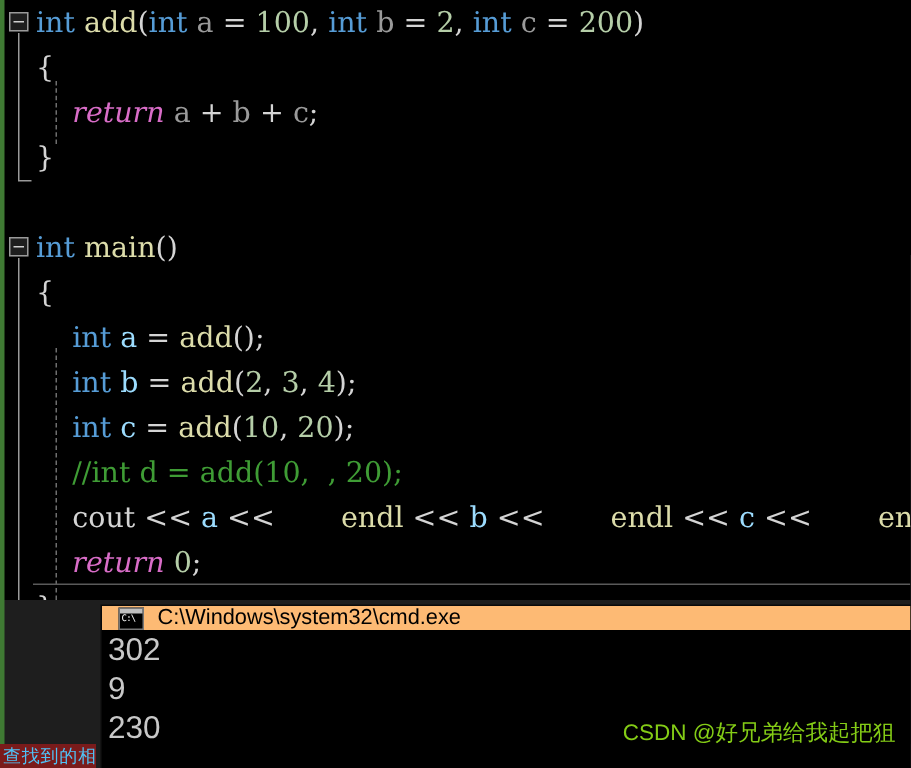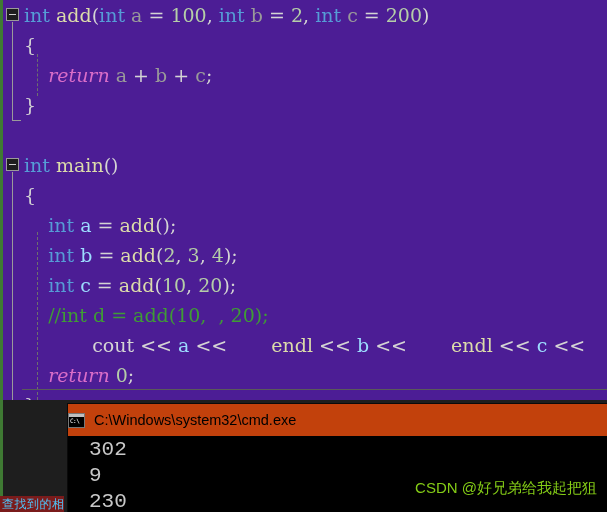--- a/index.html
+++ b/index.html
@@ -15,21 +15,21 @@
     width: 607px;
     height: 512px;
     background: #1e1e1e;
   }
 
   
   #editor {
     position: absolute;
     left: 0; top: 0;
     width: 607px; height: 400px;
-    background: #4c1d95;
+    background: #000000;
     overflow: hidden;
   }
 
   
   .change-bar {
     position: absolute;
     left: 0; top: 0;
     width: 3px;
     background: #3f7a33;
   }
@@ -105,36 +105,37 @@
   
   .t-kw       { color: #569cd6; }   
   .t-ctrl     { color: #d96dc8; font-style: italic; }   
   .t-fn       { color: #dcdcaa; }   
   .t-num      { color: #b5cea8; }   
   .t-var      { color: #9cdcfe; }   
   .t-param    { color: #9a9a9a; }   
   .t-plain    { color: #d4d4d4; }   
   .t-comment  { color: #3f9c35; }   
   .t-macro    { color: #dcdcaa; margin-left: 38px; }   
-  .t-stream   { color: #d4d4d4; margin-left: 44px; }   
+  .t-stream   { color: #d4d4d4; }   
   .t-brace    { color: #d4d4d4; }
 
   
   #console {
     position: absolute;
     left: 68px; top: 404px;
     width: 539px; height: 108px;
     background: #000000;
     box-shadow: 0 0 0 1px #0a0a0a;
   }
   #console-title {
-    height: 32px;
-    background: #c2410c;
+    height: 16px;
+    background: #fdba74;
     display: flex;
     align-items: center;
+    padding-left: 11px;
     box-sizing: border-box;
   }
   #console-title .cmd-icon {
     width: 17px; height: 15px;
     background: #000;
     border: 1px solid #777;
     box-sizing: border-box;
     position: relative;
     margin-right: 9px;
     flex: none;
@@ -162,26 +163,25 @@
   }
   #console-body {
     position: relative;
     height: 76px;
     background: #000000;
     padding: 1px 0 0 4px;
     box-sizing: border-box;
     overflow: hidden;
   }
   .console-line {
-    font-family: Liberation Mono, monospace;
+    font-family: Liberation Sans, sans-serif;
     font-size: 21px;
     line-height: 26px;
     color: #c8c8c8;
     white-space: pre;
-    margin-left: 17px;
   }
 
   
   #console-left-strip {
     position: absolute;
     left: 0; top: 400px;
     width: 68px; height: 112px;
     background: #1e1e1e;
   }
   #console-left-strip .cb {

